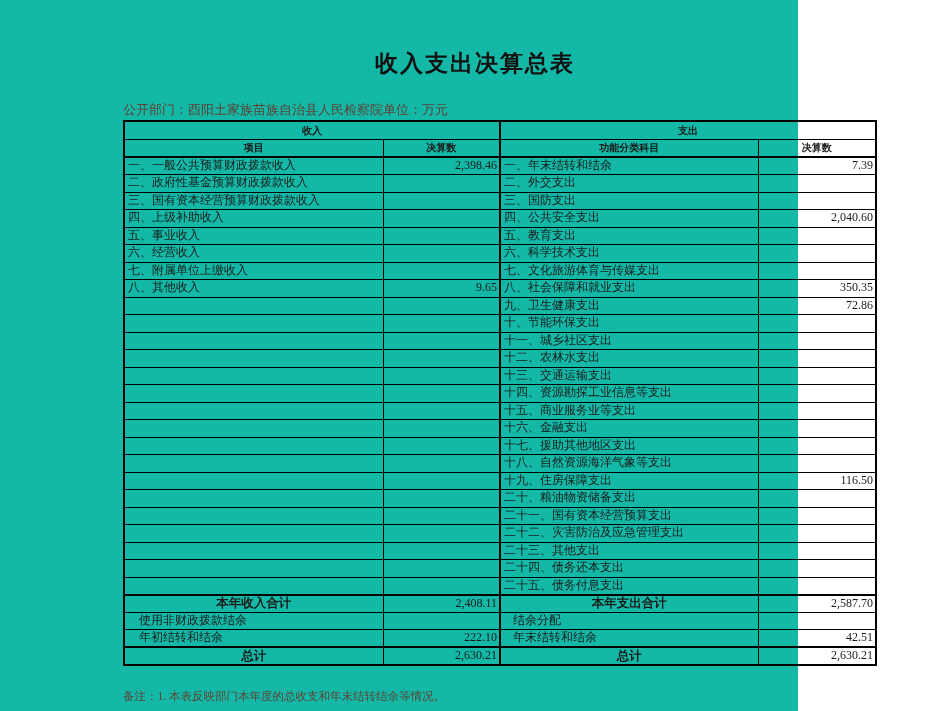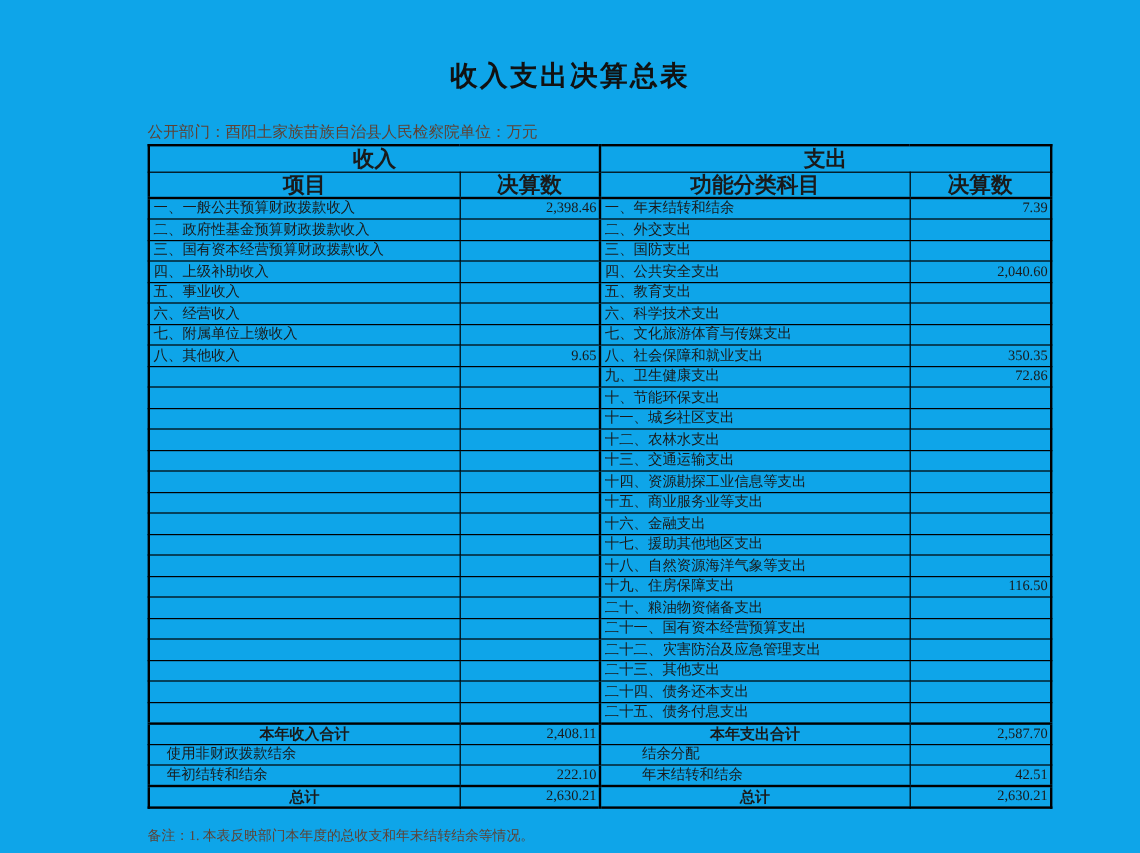--- a/index.html
+++ b/index.html
@@ -6,21 +6,21 @@
     --ink:#1a1a1a;
     --line:#000;
     --annot:#5e4234;
   }
   *{box-sizing:border-box;}
   html,body{margin:0;padding:0;}
   body{
     width:950px;height:711px;background:#ffffff;overflow:hidden;
     font-family:"Liberation Serif","DejaVu Serif",serif;color:var(--ink);
   }
-  .page{position:relative;width:950px;height:711px;background:#0ea5e9;}
+  .page{position:relative;width:798px;height:711px;background:#14b8a6;}
   .doc-title{
     position:absolute;top:48px;left:0;width:950px;margin:0;
     text-align:center;font-family:"Liberation Sans","DejaVu Sans",sans-serif;
     font-size:23px;font-weight:700;letter-spacing:2px;color:#111;
   }
   .sheet-code{
     position:absolute;top:84px;left:123px;width:752px;
     text-align:right;font-size:13px;color:var(--annot);
   }
   .meta-line{
@@ -38,34 +38,34 @@
   col.c-val{width:117px;}
   col.c-item2{width:258px;}
   col.c-val2{width:118px;}
   th,td{
     border:1px solid var(--line);
     padding:0 3px;overflow:hidden;white-space:nowrap;
     line-height:1.15;vertical-align:middle;
   }
   thead th{
     height:18px;font-family:"Liberation Sans","DejaVu Sans",sans-serif;
-    font-weight:700;text-align:center;font-size:18px;margin-top:16px;
+    font-weight:700;text-align:center;font-size:10px;margin-top:16px;
   }
   thead tr.colhead th{border-bottom:2px solid var(--line);}
   tbody td{height:17.5px;}
   td.it{text-align:left;}
   td.nu{text-align:right;padding-right:2px;font-size:12px;}
   .mid{border-left:2px solid var(--line);}
   tr.sum td{border-top:2px solid var(--line);}
   td.sum-label{
     text-align:center;font-weight:700;
     font-family:"Liberation Sans","DejaVu Sans",sans-serif;font-size:12.5px;
   }
   td.ind-l{padding-left:14px;}
-  td.ind-r{padding-left:34px;}
+  td.ind-r{padding-left:12px;}
   .note{
     position:absolute;top:689px;left:123px;width:760px;
     font-size:11.5px;color:var(--annot);
   }
 </style>
 </head>
 <body>
 
 <div class="page">
 

